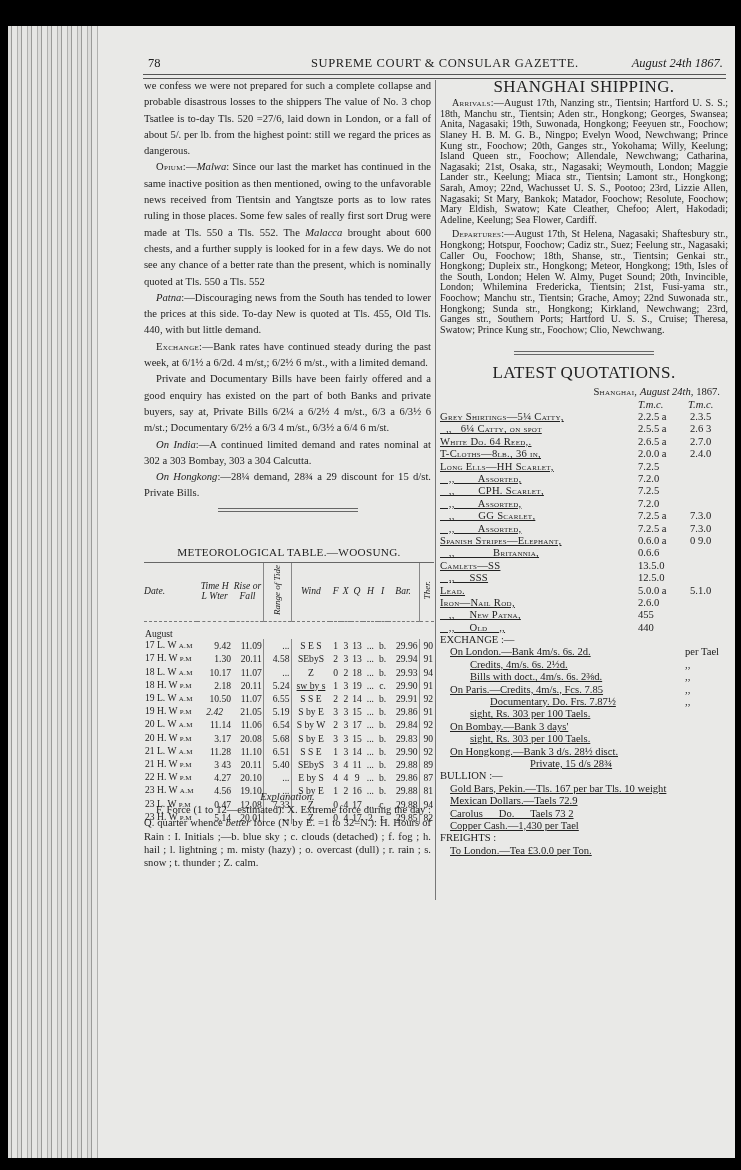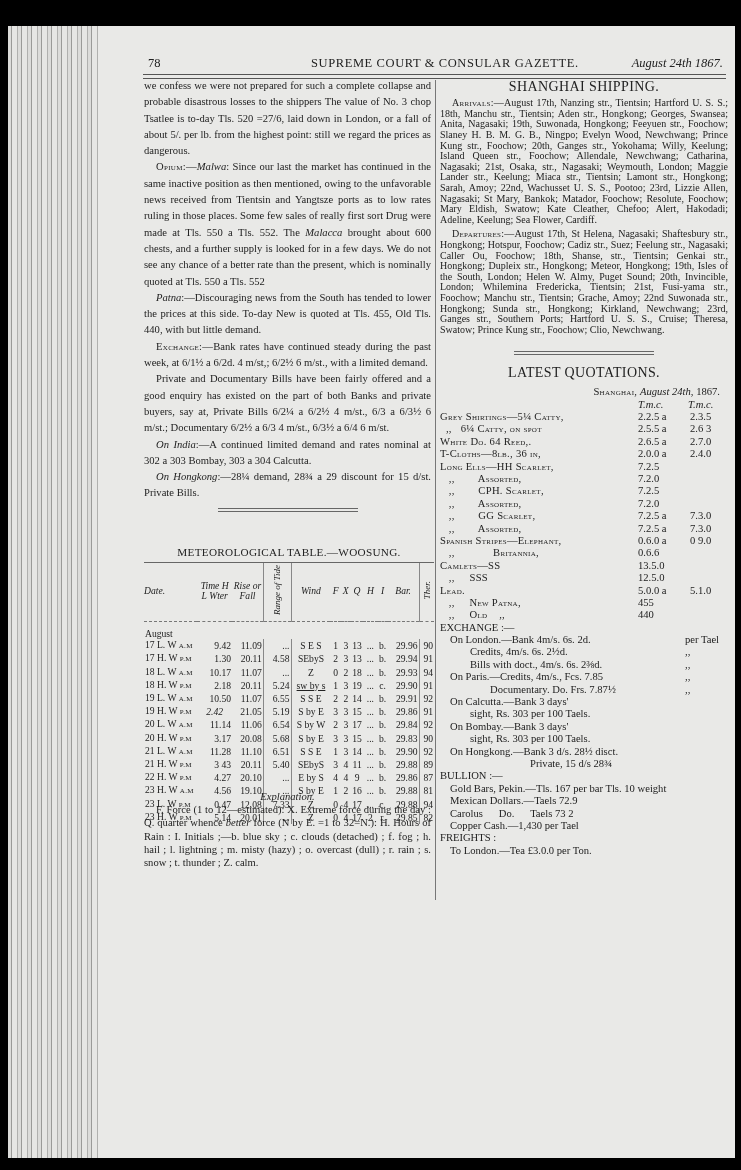--- a/index.html
+++ b/index.html
@@ -13,36 +13,36 @@
   .header .date{position:absolute;right:0;top:0;font-style:italic;}
   .rule-top{position:absolute;left:143px;top:74px;width:583px;height:3px;border-top:1px solid #555;border-bottom:1px solid #555;}
   .col{position:absolute;font-size:10.6px;line-height:16.3px;text-align:justify;}
   .colL{left:144px;top:78px;width:287px;}
   .colR{left:440px;top:77px;width:288px;}
   .vrule{position:absolute;left:435px;top:80px;width:0;height:820px;border-left:1px solid #777;}
   p{margin:0;}
   .ind{text-indent:12px;}
   .sc{font-variant:small-caps;letter-spacing:.3px;}
   .it{font-style:italic;}
-  .sect{text-align:center;font-size:14px;letter-spacing:.4px;margin:2px 0 3px;}
+  .sect{text-align:center;font-size:17px;letter-spacing:.4px;margin:2px 0 3px;}
   .shortrule{width:140px;margin:6px auto;border-top:1px solid #666;border-bottom:1px solid #666;height:2px;}
   
   .met{position:absolute;left:144px;top:545px;width:290px;}
   .met-title{text-align:center;font-size:11.2px;letter-spacing:.3px;line-height:14px;border-bottom:1px solid #666;padding-bottom:3px;}
   table.mt{border-collapse:collapse;font-size:9.6px;line-height:11.2px;width:290px;}
   table.mt th{font-weight:normal;font-style:italic;font-size:9.6px;line-height:10px;padding:2px 0 4px;border-bottom:1px dashed #777;}
   table.mt td{padding:0 1px;white-space:nowrap;}
   .vb{border-left:1px solid #888;}
   .rot{writing-mode:vertical-rl;transform:rotate(180deg);font-size:9px;}
   .ampm{font-size:7px;letter-spacing:.3px;}
   .explain{position:absolute;left:144px;top:790px;width:287px;font-size:10.6px;line-height:13.2px;text-align:justify;}
   
   .q{position:relative;font-size:10.6px;line-height:12.4px;}
   .qrow{position:relative;height:12.4px;white-space:nowrap;}
-  .qrow .lab{position:absolute;left:0;}
+  .qrow .lab{position:absolute;left:0;text-decoration:underline;}
   .qrow .v1{position:absolute;left:222px;}
   .qrow .v2{position:absolute;left:270px;}
 </style>
 </head>
 <body>
 
 <div class="page"></div>
 <div class="edges"></div>
 
 <div class="header">
@@ -378,20 +378,25 @@
           <span class="lab sc" style="white-space:pre">   ,,     SSS</span>
           <span class="v1" style="left:198px">12.5.0</span>
           <span class="v2" style="left:250px"></span>
         </div>
         <div class="qrow">
           <span class="lab sc" style="white-space:pre">Lead.</span>
           <span class="v1" style="left:198px">5.0.0 a</span>
           <span class="v2" style="left:250px">5.1.0</span>
         </div>
         <div class="qrow">
+          <span class="lab sc" style="white-space:pre">Iron—Nail Rod,</span>
+          <span class="v1" style="left:198px">2.6.0</span>
+          <span class="v2" style="left:250px"></span>
+        </div>
+        <div class="qrow">
           <span class="lab sc" style="white-space:pre">   ,,     New Patna,</span>
           <span class="v1" style="left:198px">455</span>
           <span class="v2" style="left:250px"></span>
         </div>
         <div class="qrow">
           <span class="lab sc" style="white-space:pre">   ,,     Old    ,,</span>
           <span class="v1" style="left:198px">440</span>
           <span class="v2" style="left:250px"></span>
         </div>
       </div>
@@ -411,24 +416,20 @@
         </div>
         <div class="qrow">
           <span class="lab" style="left:10px">On Paris.—Credits, 4m/s., Fcs. 7.85</span>
           <span class="v2" style="left:245px">,,</span>
         </div>
         <div class="qrow">
           <span class="lab" style="left:50px">Documentary. Do. Frs. 7.87½</span>
           <span class="v2" style="left:245px">,,</span>
         </div>
         <div class="qrow">
-          <span class="lab" style="left:10px">On Calcutta.—Bank 3 days'</span>
-          <span class="v2" style="left:245px"></span>
-        </div>
-        <div class="qrow">
           <span class="lab" style="left:30px">sight, Rs. 303 per 100 Taels.</span>
           <span class="v2" style="left:245px"></span>
         </div>
         <div class="qrow">
           <span class="lab" style="left:10px">On Bombay.—Bank 3 days'</span>
           <span class="v2" style="left:245px"></span>
         </div>
         <div class="qrow">
           <span class="lab" style="left:30px">sight, Rs. 303 per 100 Taels.</span>
           <span class="v2" style="left:245px"></span>

